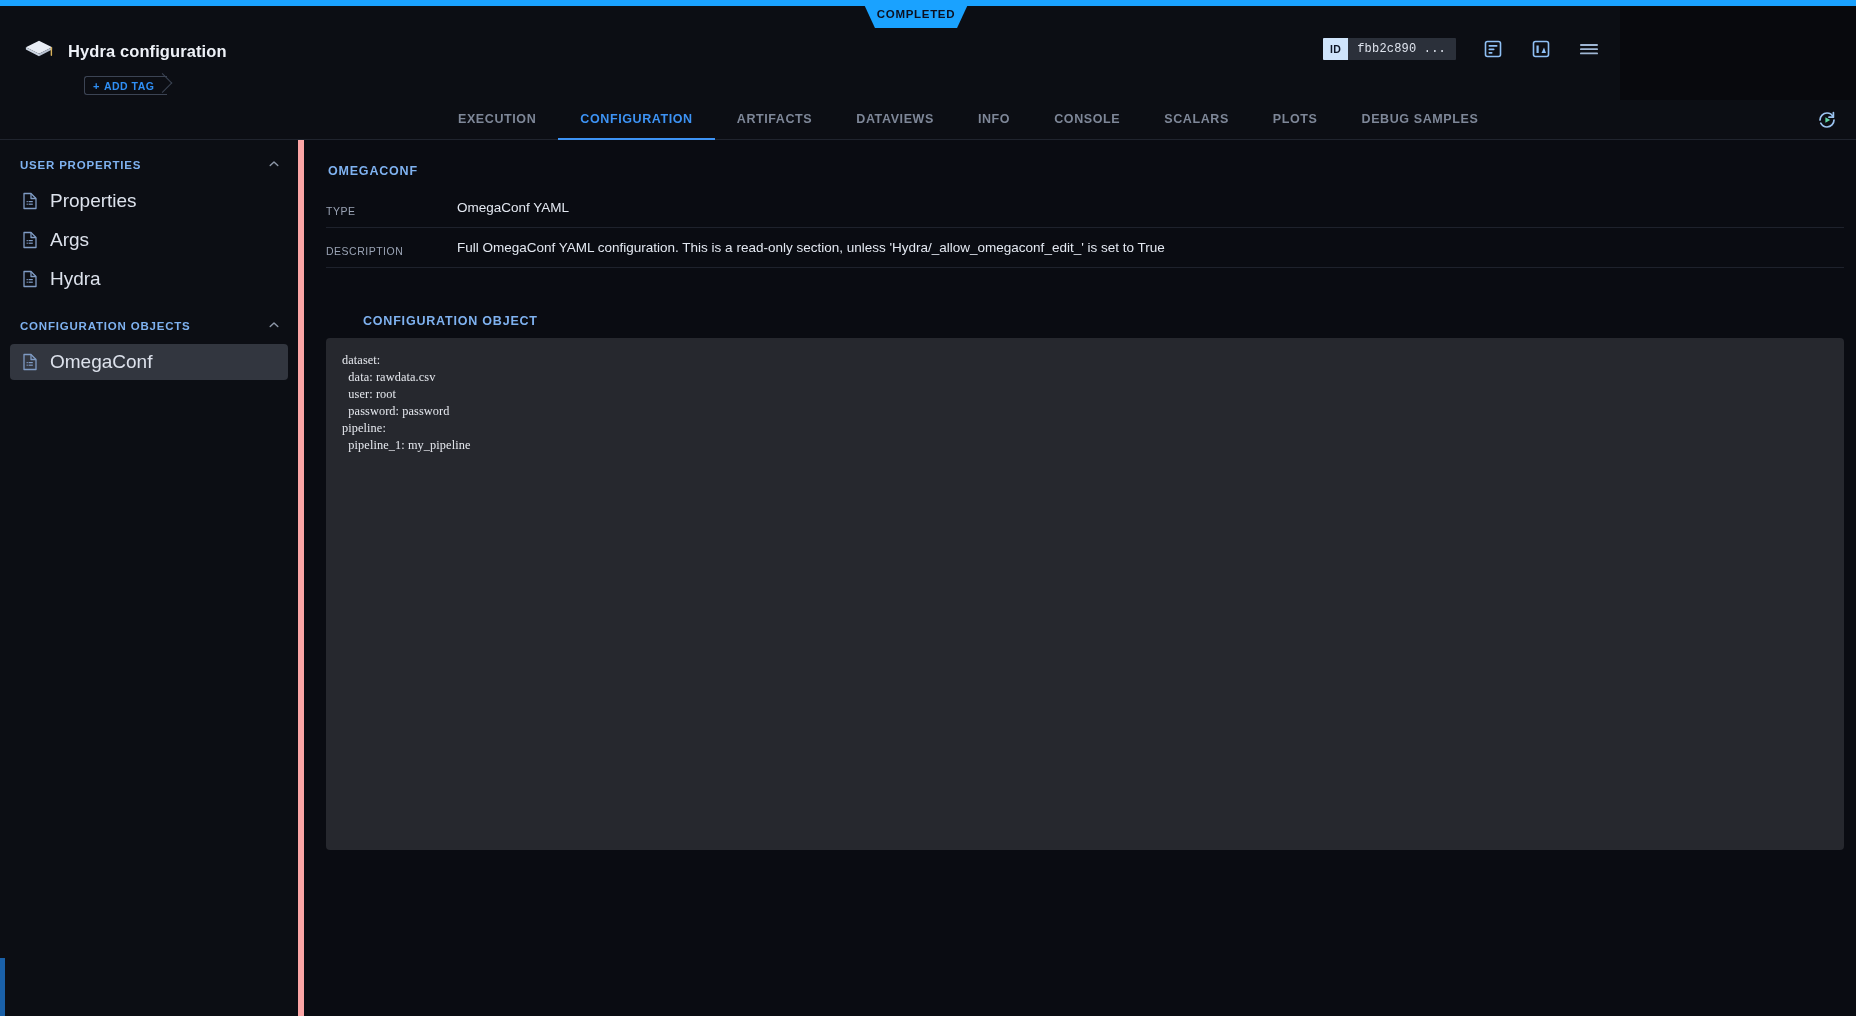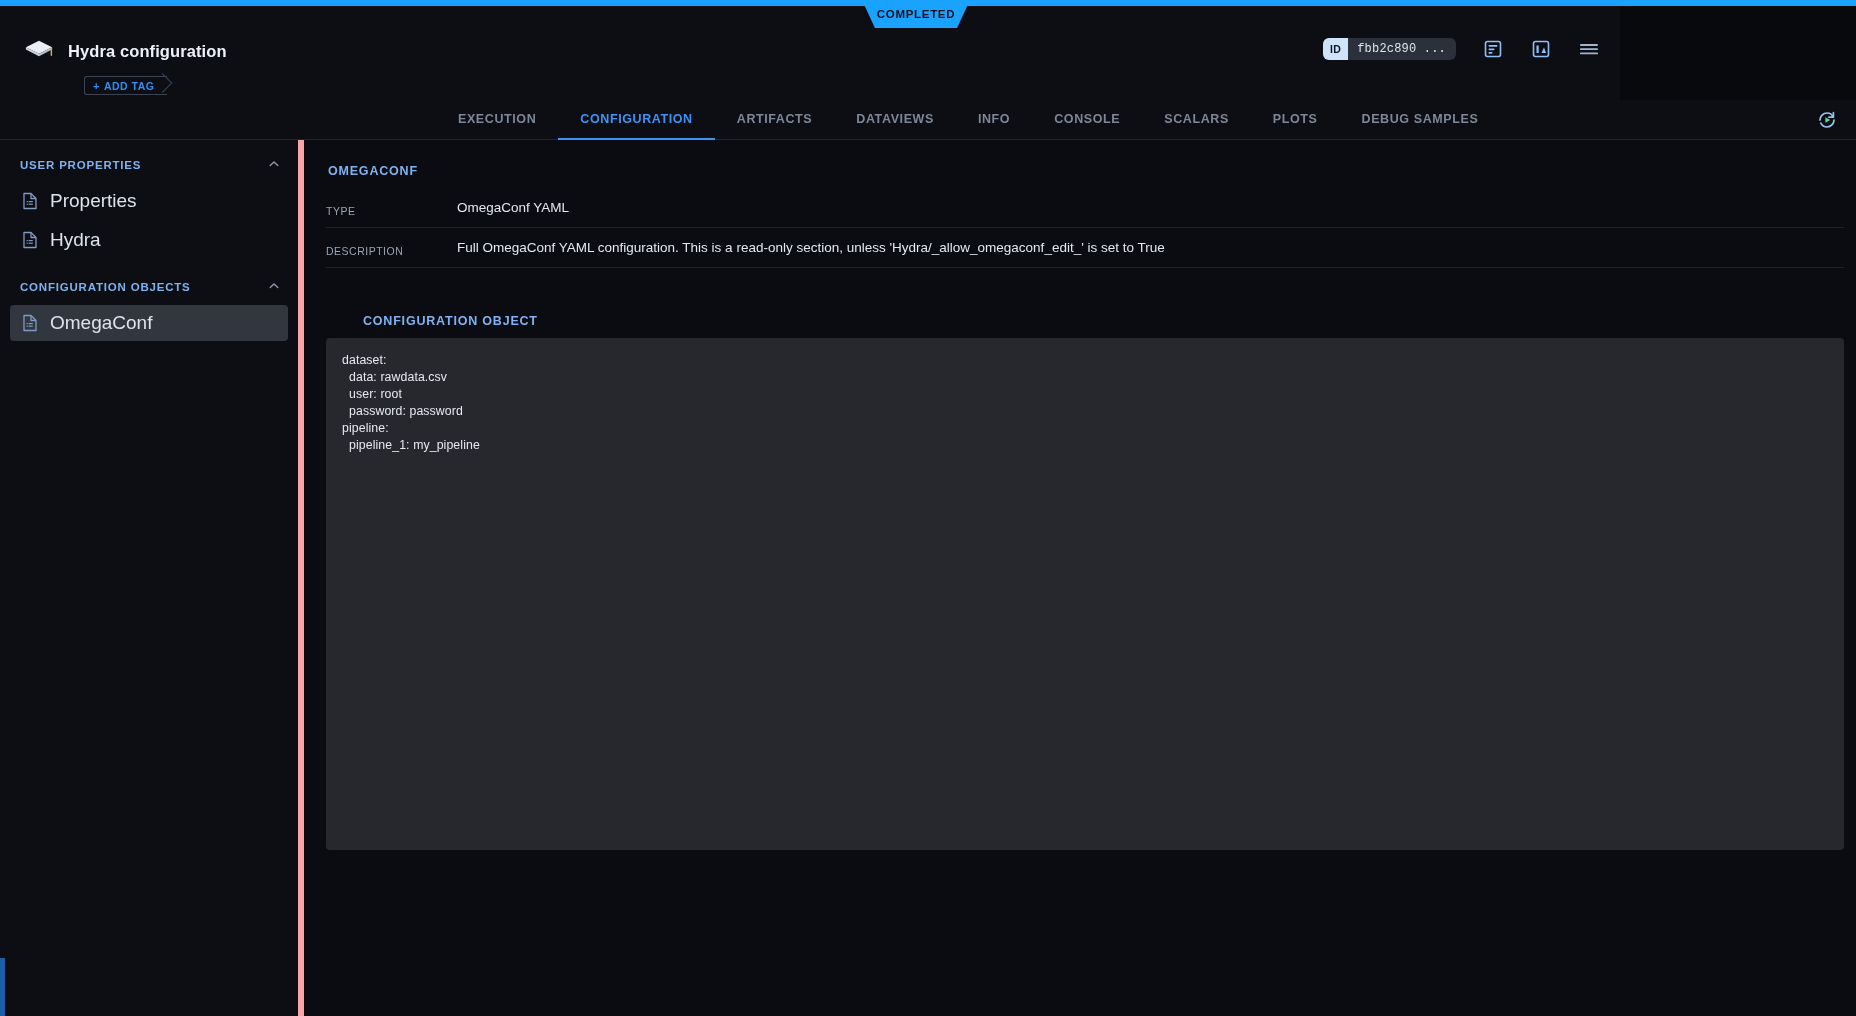--- a/index.html
+++ b/index.html
@@ -117,21 +117,21 @@
     display: flex;
     align-items: center;
     gap: 26px;
     height: 26px;
   }
 
   .id-chip {
     display: flex;
     align-items: stretch;
     height: 22px;
-    border-radius: 6px;
+    border-radius: 1px;
     overflow: hidden;
     background: #2b303a;
     cursor: pointer;
   }
   .id-chip .id-tag {
     background: #cfe4fb;
     color: #0e1626;
     font-size: 10.5px;
     font-weight: 700;
     padding: 0 7px;
@@ -298,21 +298,21 @@
   .code-card {
     width: 1518px;
     height: 512px;
     background: #26282e;
     border-radius: 4px;
     padding: 14px 16px;
     overflow: auto;
   }
 
   .code-card pre {
-    font-family: Liberation Sans, sans-serif;
+    font-family: Liberation Serif, serif;
     font-size: 12.3px;
     line-height: 16.9px;
     color: #e6e9ef;
     white-space: pre;
     letter-spacing: 0.1px;
   }
 
   
   .corner-accent {
     position: absolute;
@@ -436,42 +436,55 @@
     <span>
       <svg class="doc-ico" viewBox="0 0 16 18" fill="none" aria-hidden="true">
         <path d="M2 1.5h7l5 5v10H2z" stroke="#7f9bc4" stroke-width="1.3" stroke-linejoin="round"></path>
         <path d="M9 1.5v5h5" stroke="#7f9bc4" stroke-width="1.3" stroke-linejoin="round"></path>
         <rect x="4.6" y="9" width="1.2" height="1.2" fill="#7f9bc4"></rect>
         <rect x="6.6" y="9" width="4.2" height="1.2" fill="#7f9bc4"></rect>
         <rect x="4.6" y="11.6" width="1.2" height="1.2" fill="#7f9bc4"></rect>
         <rect x="6.6" y="11.6" width="4.2" height="1.2" fill="#7f9bc4"></rect>
       </svg>
     </span>
-    <span>Hydra</span>
-  </div>
-
-  <div class="sb-group-header">
-    <span class="sb-group-title">CONFIGURATION OBJECTS</span>
-    <span>
-      <svg class="chevron" viewBox="0 0 12 12" fill="none" aria-hidden="true">
-        <path d="M2.2 7.6 L6 3.9 L9.8 7.6" stroke="#8d97a8" stroke-width="1.4" stroke-linecap="round" stroke-linejoin="round"></path>
-      </svg>
-    </span>
-  </div>
-  <div class="sb-item selected">
+    <span>Args</span>
+  </div>
+  <div class="sb-item">
     <span>
       <svg class="doc-ico" viewBox="0 0 16 18" fill="none" aria-hidden="true">
         <path d="M2 1.5h7l5 5v10H2z" stroke="#7f9bc4" stroke-width="1.3" stroke-linejoin="round"></path>
         <path d="M9 1.5v5h5" stroke="#7f9bc4" stroke-width="1.3" stroke-linejoin="round"></path>
         <rect x="4.6" y="9" width="1.2" height="1.2" fill="#7f9bc4"></rect>
         <rect x="6.6" y="9" width="4.2" height="1.2" fill="#7f9bc4"></rect>
         <rect x="4.6" y="11.6" width="1.2" height="1.2" fill="#7f9bc4"></rect>
         <rect x="6.6" y="11.6" width="4.2" height="1.2" fill="#7f9bc4"></rect>
       </svg>
     </span>
+    <span>Hydra</span>
+  </div>
+
+  <div class="sb-group-header">
+    <span class="sb-group-title">CONFIGURATION OBJECTS</span>
+    <span>
+      <svg class="chevron" viewBox="0 0 12 12" fill="none" aria-hidden="true">
+        <path d="M2.2 7.6 L6 3.9 L9.8 7.6" stroke="#8d97a8" stroke-width="1.4" stroke-linecap="round" stroke-linejoin="round"></path>
+      </svg>
+    </span>
+  </div>
+  <div class="sb-item selected">
+    <span>
+      <svg class="doc-ico" viewBox="0 0 16 18" fill="none" aria-hidden="true">
+        <path d="M2 1.5h7l5 5v10H2z" stroke="#7f9bc4" stroke-width="1.3" stroke-linejoin="round"></path>
+        <path d="M9 1.5v5h5" stroke="#7f9bc4" stroke-width="1.3" stroke-linejoin="round"></path>
+        <rect x="4.6" y="9" width="1.2" height="1.2" fill="#7f9bc4"></rect>
+        <rect x="6.6" y="9" width="4.2" height="1.2" fill="#7f9bc4"></rect>
+        <rect x="4.6" y="11.6" width="1.2" height="1.2" fill="#7f9bc4"></rect>
+        <rect x="6.6" y="11.6" width="4.2" height="1.2" fill="#7f9bc4"></rect>
+      </svg>
+    </span>
     <span>OmegaConf</span>
   </div>
 
   <div class="corner-accent"></div>
 </div>
 
 <div class="main">
 
   <h2 class="section-title">OMEGACONF</h2>
 

